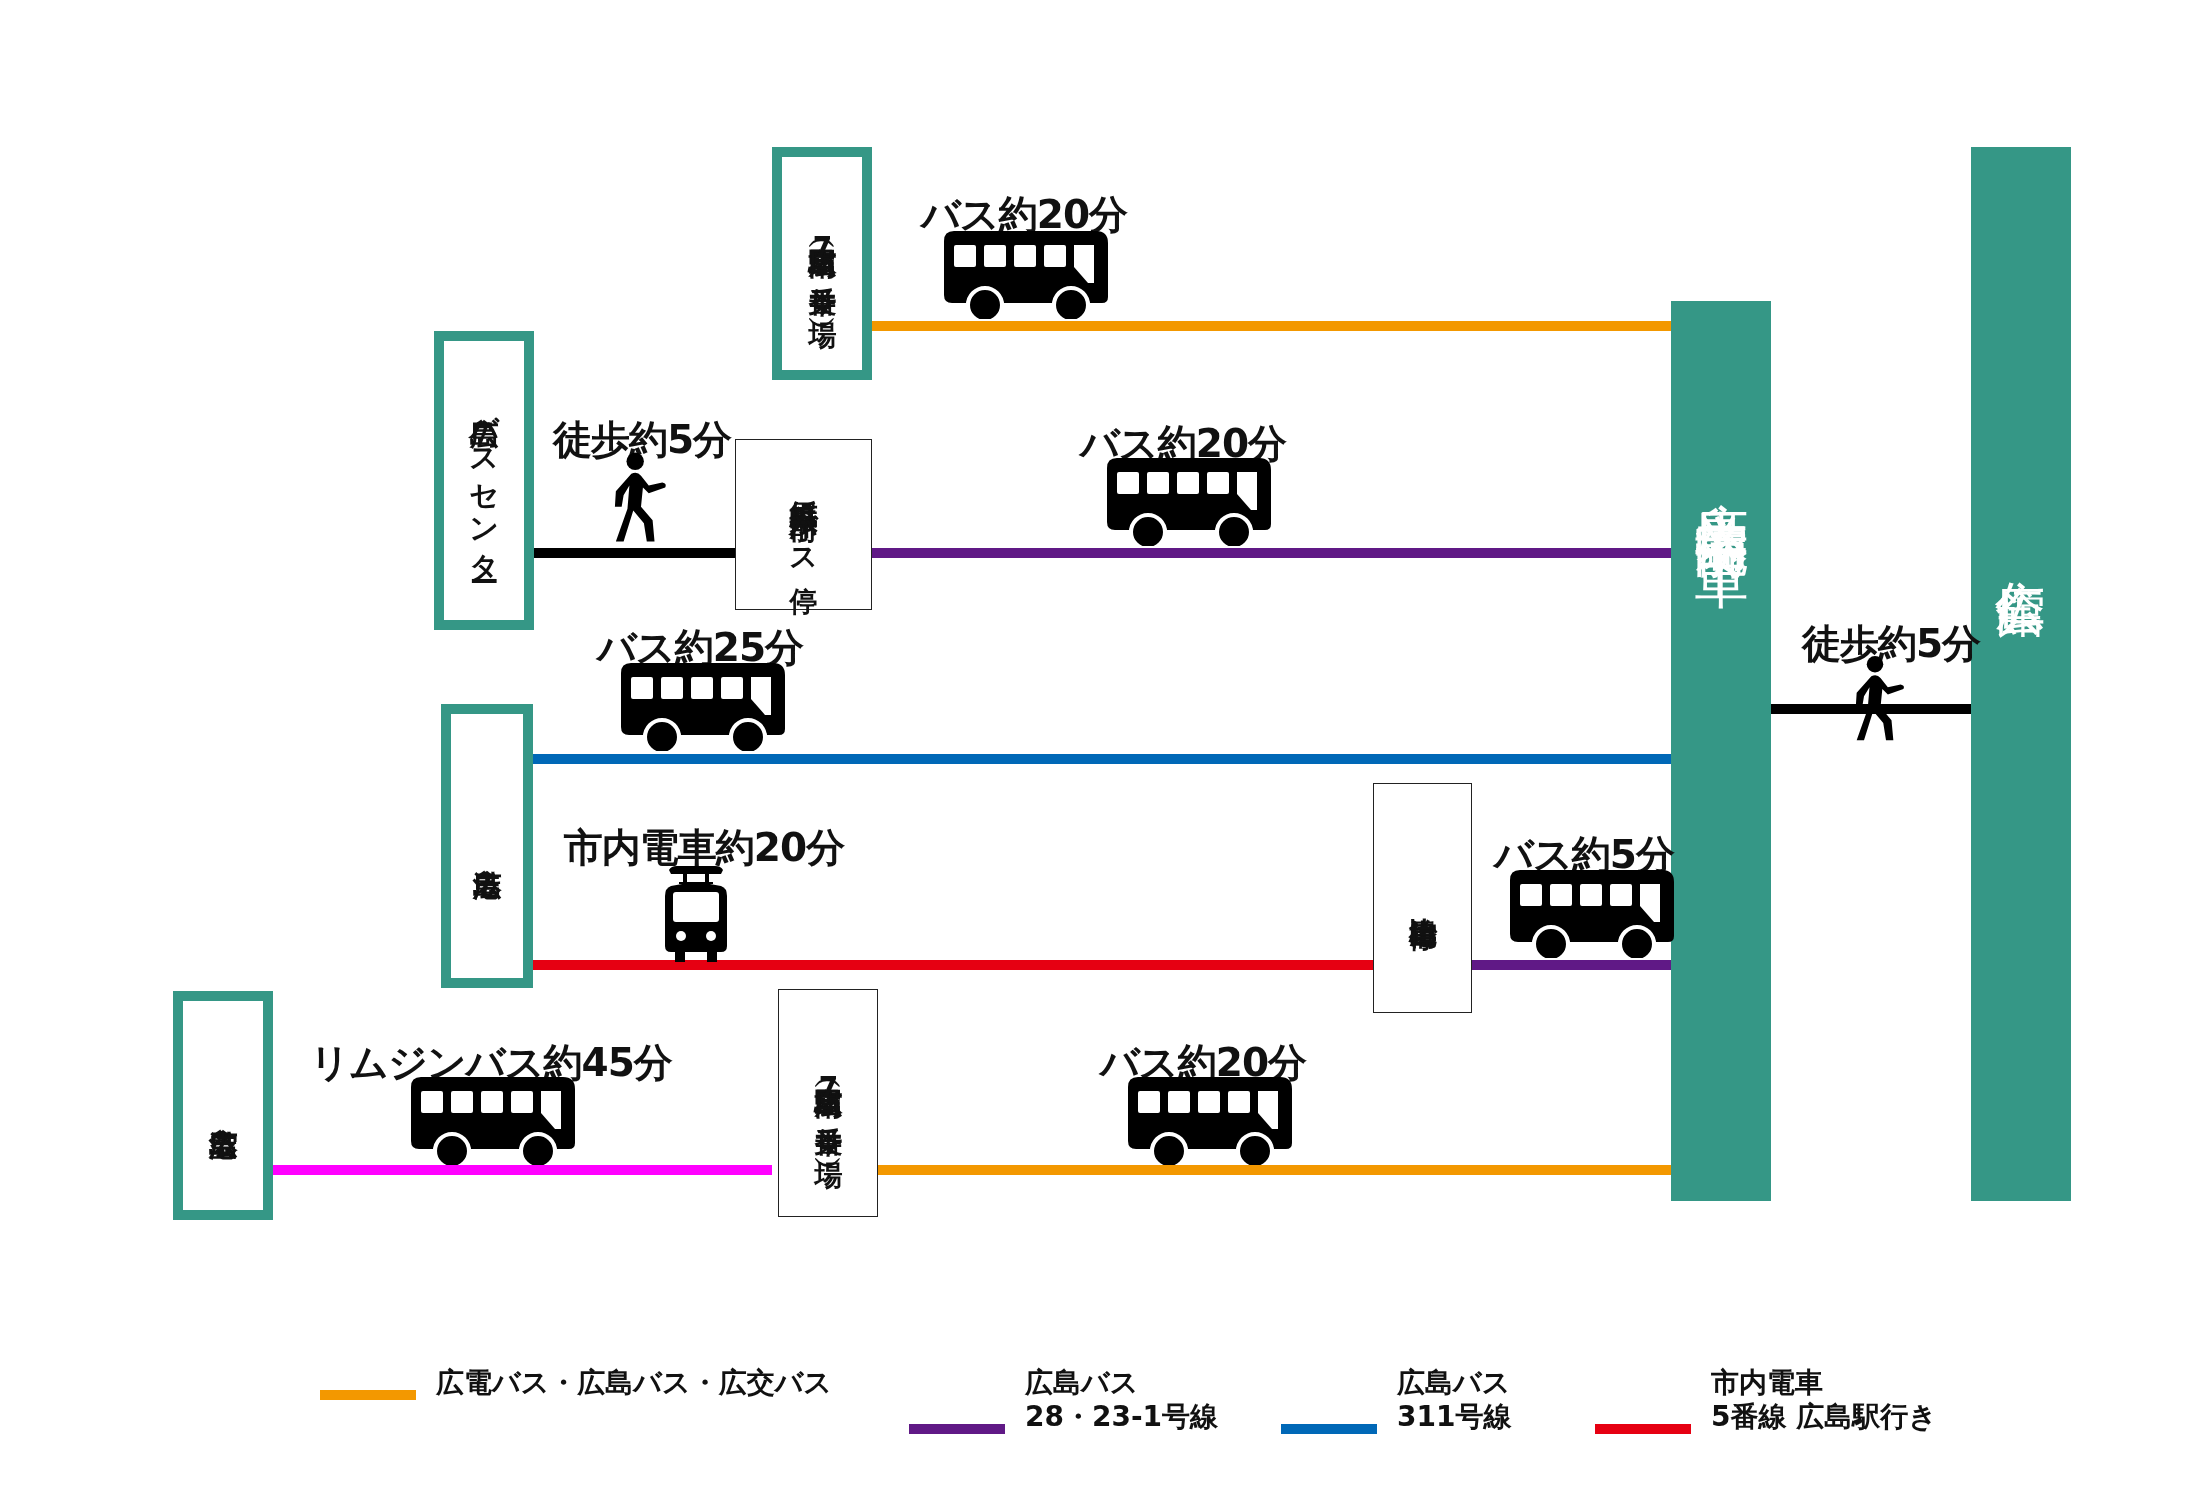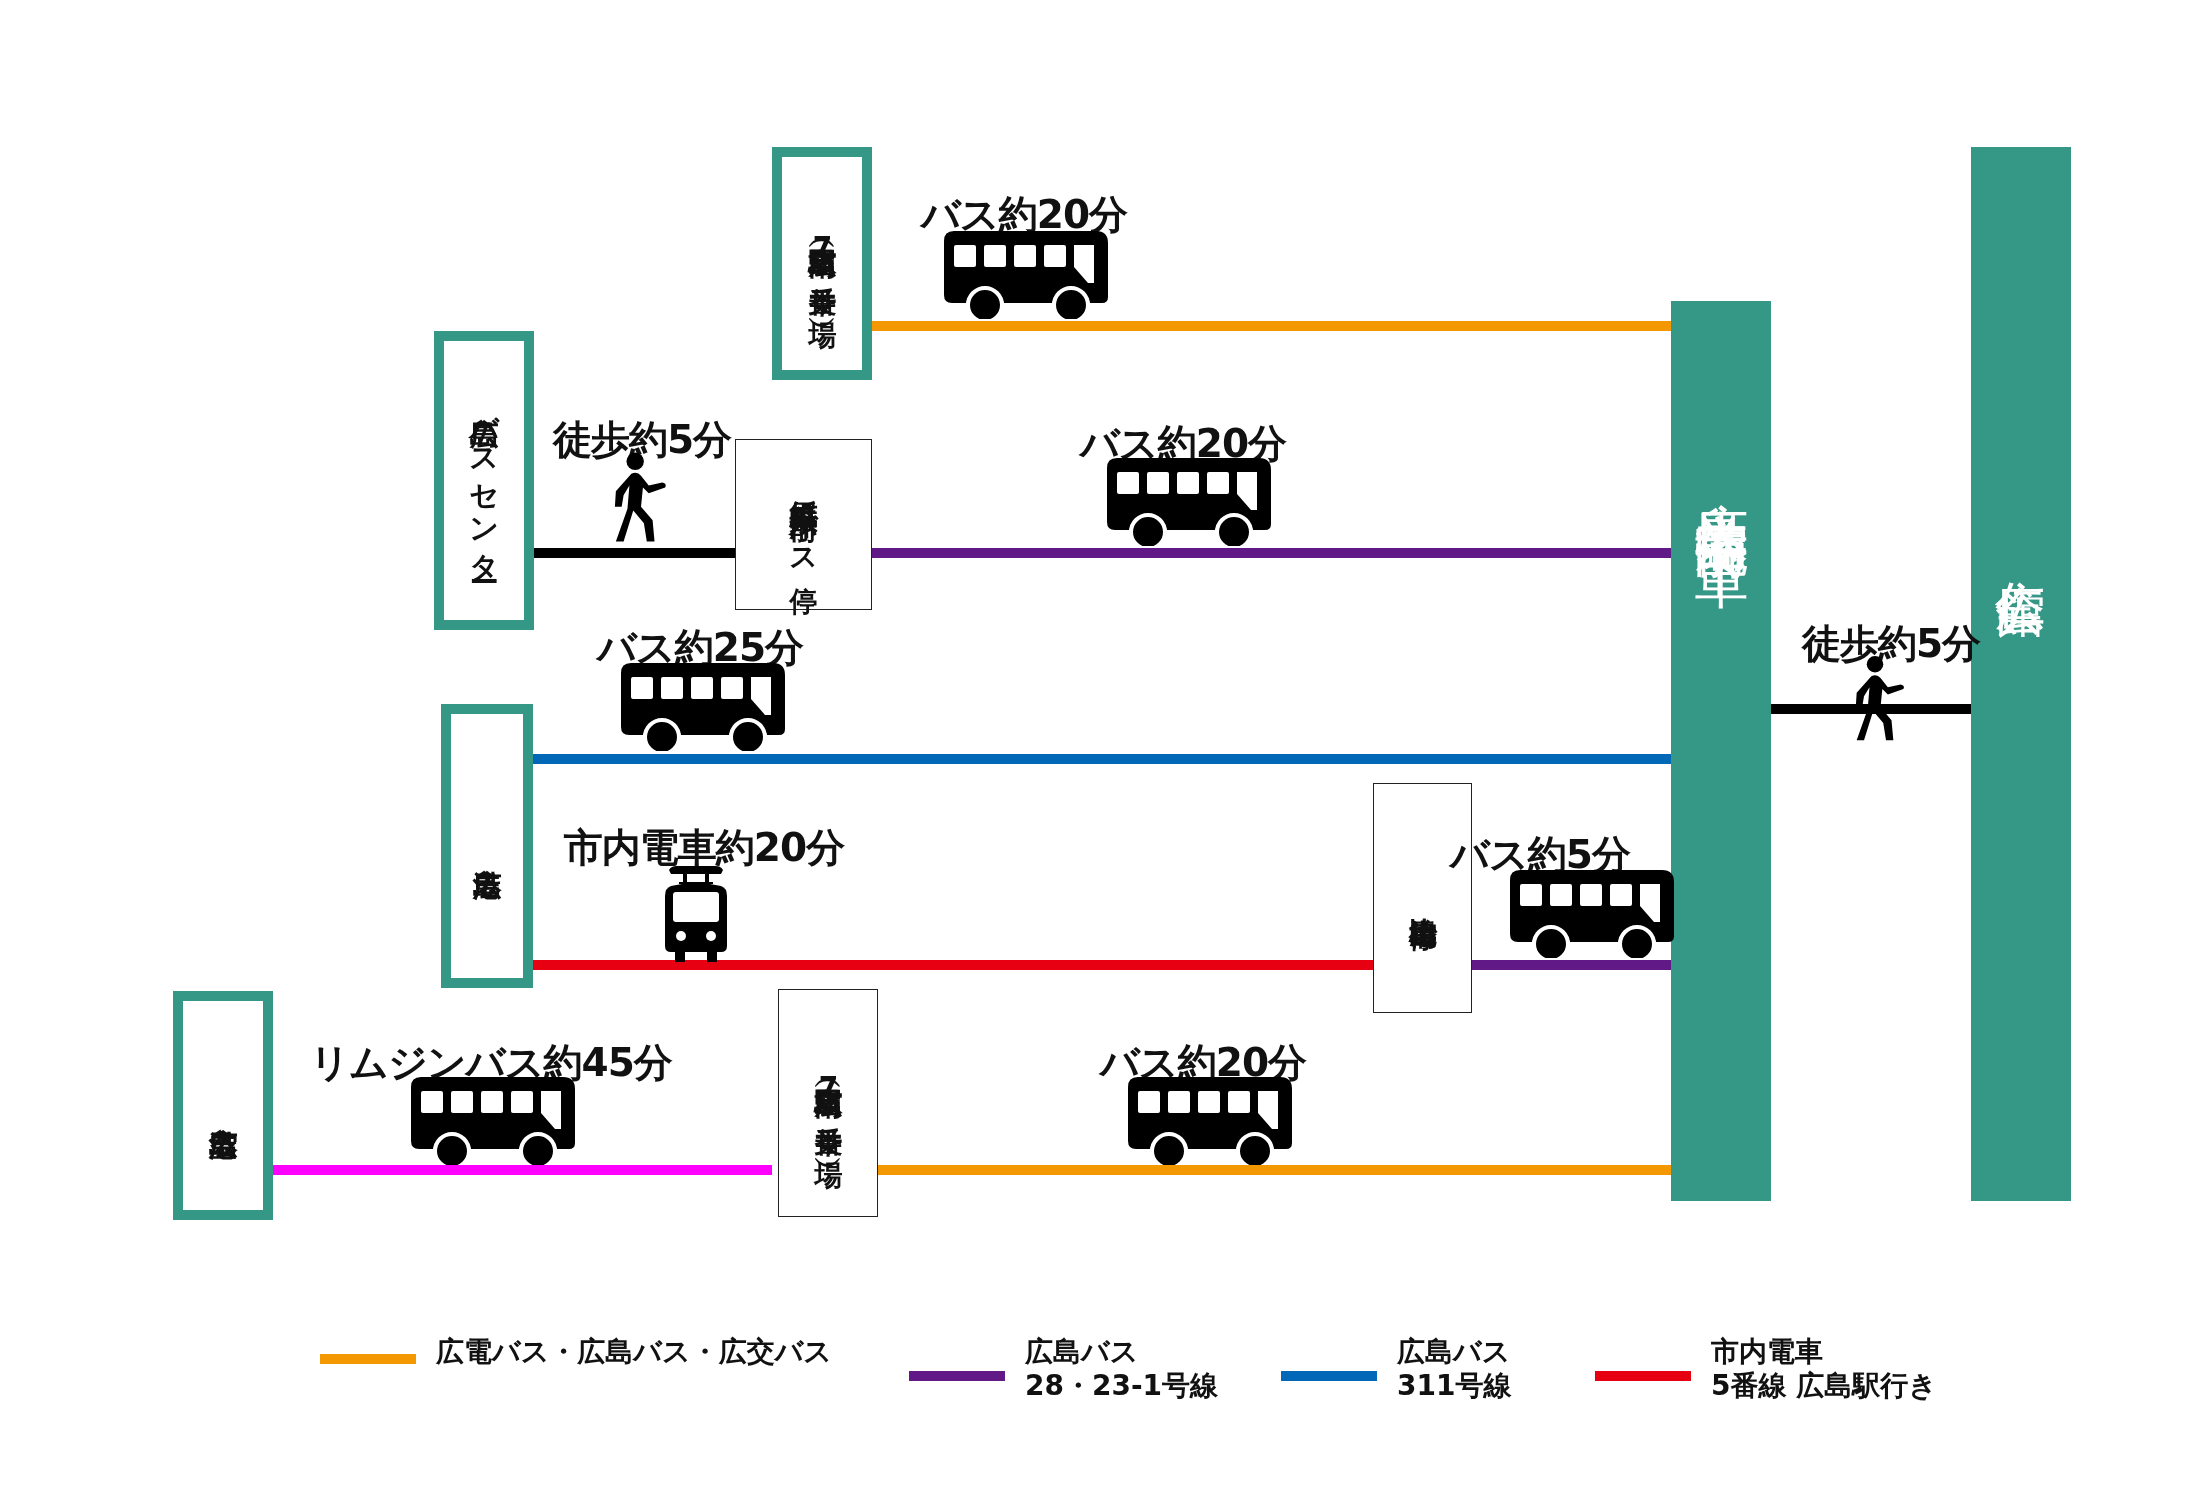--- a/index.html
+++ b/index.html
@@ -10,21 +10,21 @@
            display:flex; justify-content:center; align-items:center; }
   .stbox.teal { border:10px solid #359786; }
   .stbox.plain { border:2px solid #222; }
   .vt { writing-mode:vertical-rl; text-orientation:upright; font-weight:bold;
         font-size:30px; line-height:1.15; letter-spacing:1px; }
   .label { position:absolute; transform:translateX(-50%); font-weight:bold;
            font-size:39px; white-space:nowrap; letter-spacing:-1px; }
   .col { position:absolute; background:#359786; display:flex; justify-content:center; }
   .col .vtbig { writing-mode:vertical-rl; text-orientation:upright; color:#fff;
                 font-size:54px; letter-spacing:4px; font-weight:normal; }
-  .legend-item { position:absolute; display:flex; align-items:center; }
+  .legend-item { position:absolute; display:flex; align-items:flex-end;margin-top:31px; }
   .legend-swatch { width:96px; height:10px; margin-top:14px; margin-right:20px; }
   .legend-text { font-weight:bold; font-size:28px; line-height:34px; white-space:nowrap; }
   svg.icon { position:absolute; }
 </style>
 </head>
 <body>
 
 <svg width="0" height="0" style="position:absolute">
   <defs>
     <symbol id="bus" viewBox="0 0 164 88">
@@ -109,21 +109,21 @@
 <div class="line" style="left:533px; top:960px; width:840px; background:#E60012;"></div>
 <div class="label" style="left:704px; top:821px;">市内電車約20分</div>
 <svg class="icon" style="left:661px; top:866px;" width="70" height="96">
     <use href="#tram"></use>
   </svg>
 
 <div class="stbox plain" style="left:1373px; top:783px; width:99px; height:230px; border-width:1.5px;">
   <div class="vt" style="font-size:28px;">比治山橋電停</div>
 </div>
 <div class="line" style="left:1472px; top:960px; width:199px; background:#601986;"></div>
-<div class="label" style="left:1540px; top:828px;">バス約5分</div>
+<div class="label" style="left:1584px; top:828px;">バス約5分</div>
 <svg class="icon" style="left:1510px; top:870px;" width="164" height="88">
     <use href="#bus"></use>
   </svg>
 
 <div class="stbox teal" style="left:173px; top:991px; width:100px; height:229px;">
   <div class="vt" style="font-size:29px;">広島空港</div>
 </div>
 <div class="line" style="left:273px; top:1165px; width:499px; background:#FF00FF;"></div>
 <div class="label" style="left:491px; top:1036px;text-align:center;">リムジンバス約45分</div>
 <svg class="icon" style="left:411px; top:1077px;" width="164" height="88">

